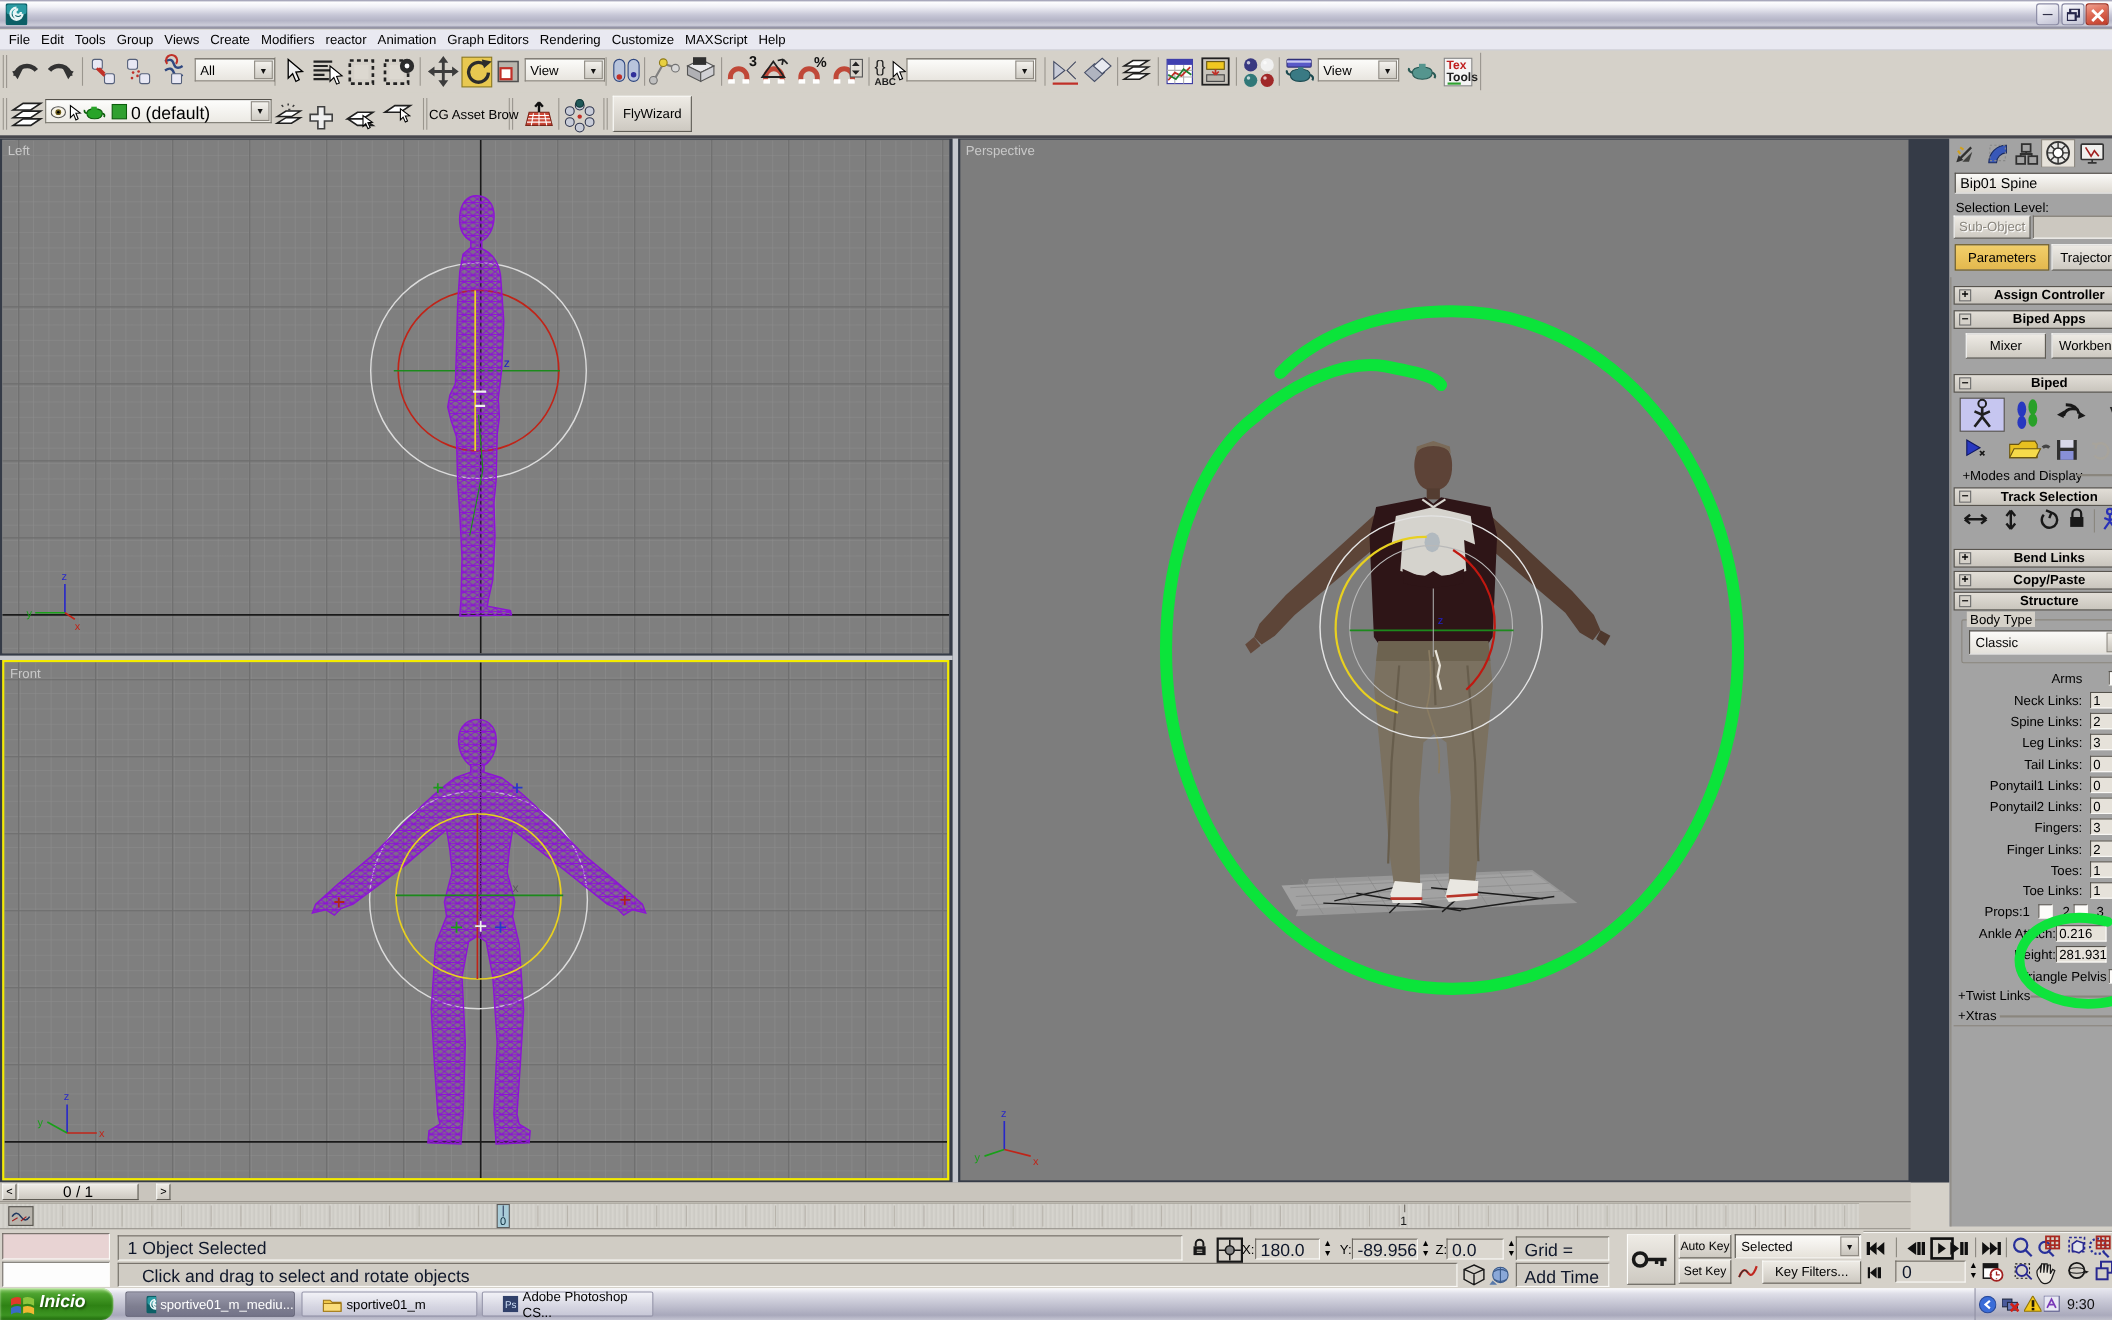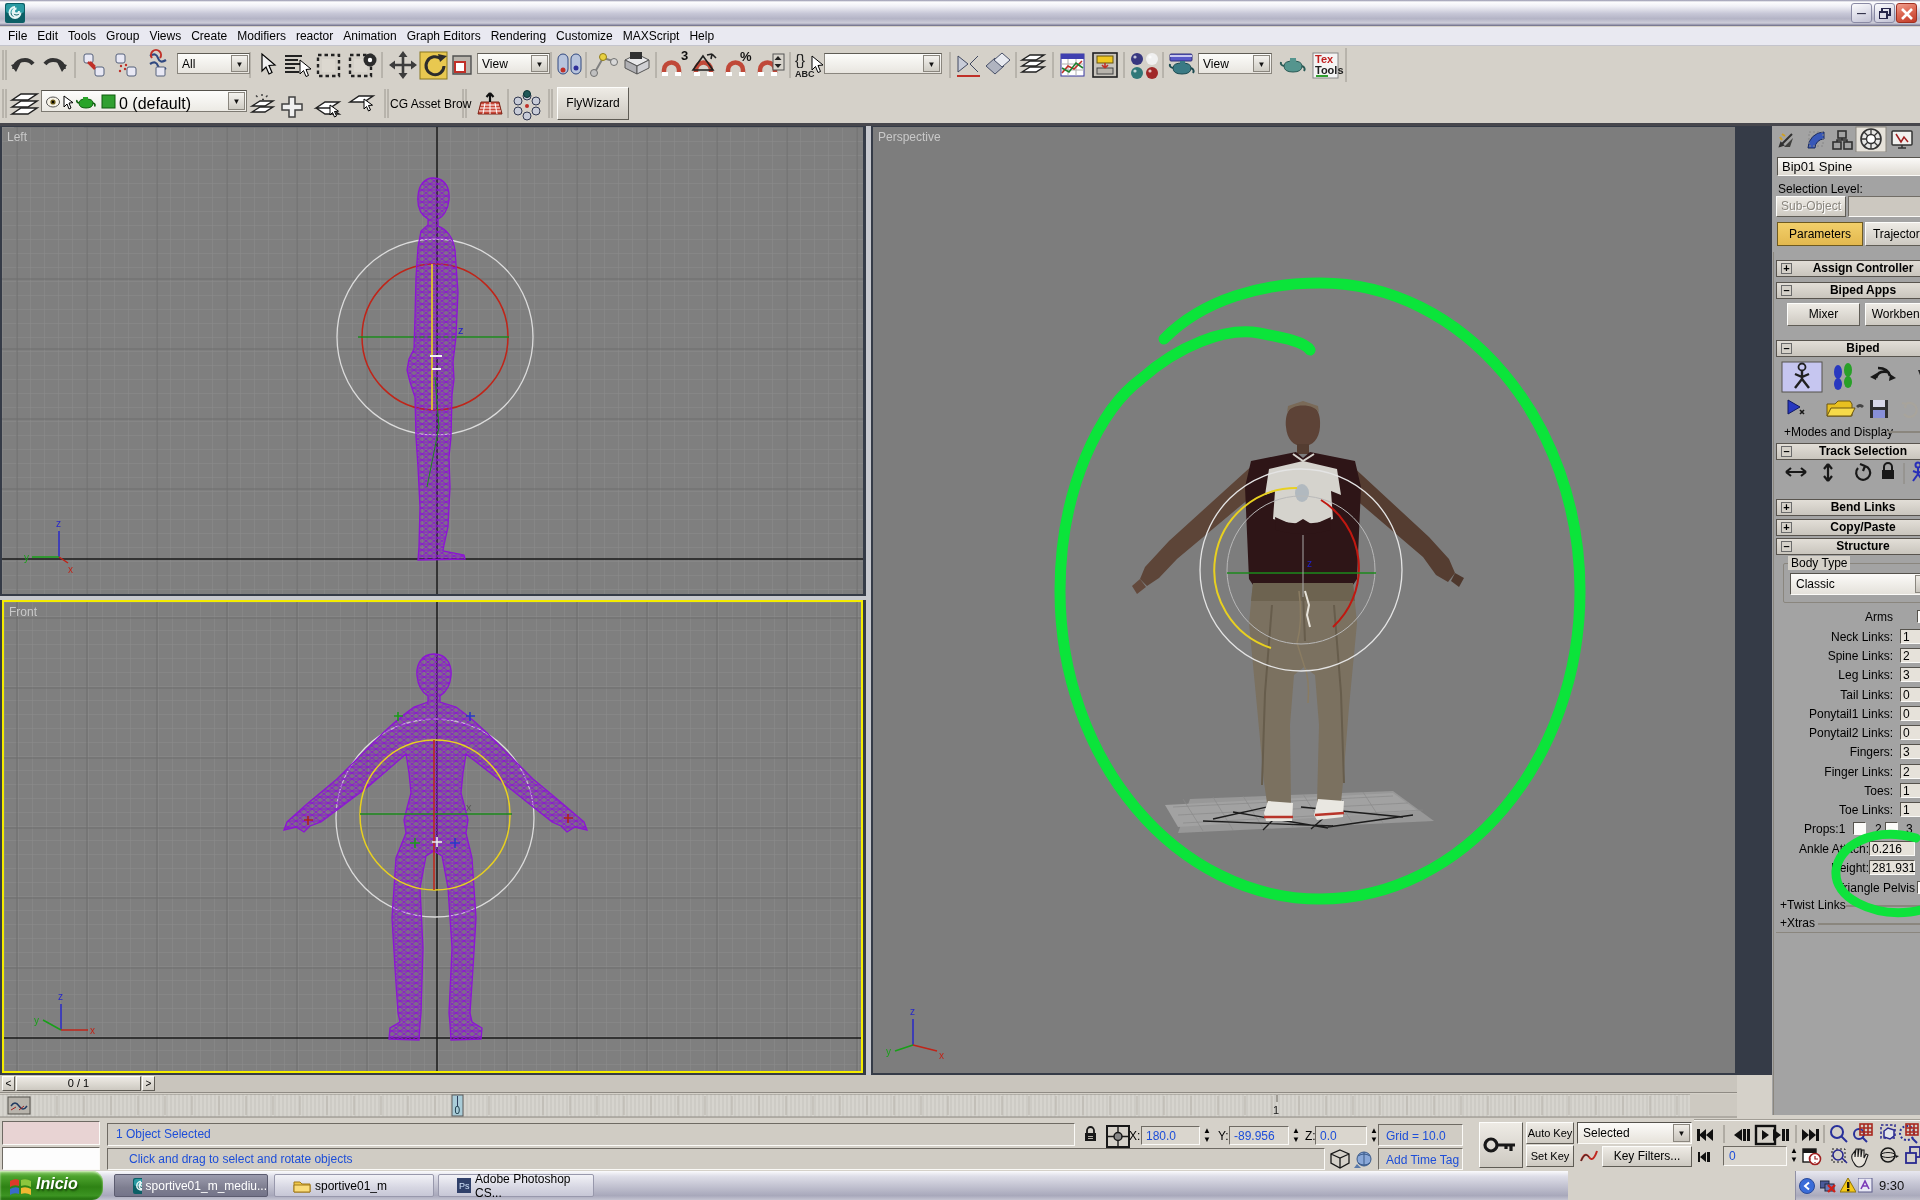--- a/index.html
+++ b/index.html
@@ -49,25 +49,25 @@
   background:linear-gradient(180deg,#efece6,#ccc8c0); border:1px solid #6e6a63; }
 .spinner div:after { content:""; position:absolute; left:3px; border-left:3px solid transparent; border-right:3px solid transparent; }
 .spinner .up:after { top:1px; border-bottom:4px solid #222; }
 .spinner .dn { top:8px; } .spinner .dn:after { top:1px; border-top:4px solid #222; }
 .checkbox { position:absolute; width:13px; height:13px; background:#fcfbf9; border:1px solid; border-color:#55524c #fbfaf7 #fbfaf7 #55524c; }
 .checkbox.checked:after { content:"✔"; position:absolute; left:1px; top:-2px; font-size:12px; font-weight:bold; color:#000; }
 
 #timeslider { left:0; top:1075px; width:1737px; height:18px; background:#c9c5bd; border-bottom:1px solid #8f8b84; }
 #trackbar { left:0; top:1094px; width:1737px; height:24px; background:#cdc9c1; }
 #statusbar { left:0; top:1118px; width:1920px; height:53px; background:#d5d1c9; }
-#taskbar { left:0; top:1171px; width:1568px; height:29px;
+#taskbar { left:0; top:1171px; width:1920px; height:29px;
   background:linear-gradient(180deg,#fbfbfd 0%,#dedee8 18%,#c0c0cf 55%,#a8a8bb 85%,#c4c4d2 100%); }
 .taskbtn { position:absolute; top:3px; height:23px; border-radius:2px; font-size:12px; color:#000;
   background:linear-gradient(180deg,#f2f2f7,#d6d6e2 60%,#c7c7d6); border:1px solid #9898ac; display:flex; align-items:center; padding-left:18px; }
-.field { position:absolute; background:#d0ccc4; border:1px solid; border-color:#6e6a63 #fbfaf7 #fbfaf7 #6e6a63; font-size:12px; color:#1d4ed8; }
+.field { position:absolute; background:#d0ccc4; border:1px solid; border-color:#6e6a63 #fbfaf7 #fbfaf7 #6e6a63; font-size:16px; color:#0f172a; }
 </style>
 </head>
 <body>
 <div id="titlebar" class="abs">
   <svg class="abs" style="left:5px;top:3px" width="20" height="20">
     <rect x="0" y="0" width="20" height="20" rx="2" fill="#0c5f66"></rect>
     <rect x="1" y="1" width="18" height="9" rx="2" fill="#2a9aa2"></rect>
     <path d="M10 4 a5.5 5.5 0 1 0 5.5 5.5 a4 4 0 1 1 -4 -4 a2.5 2.5 0 1 0 2.5 2.5" fill="none" stroke="#e8f6f6" stroke-width="2"></path>
   </svg>
   <div class="winbtn abs" style="left:1851px">–</div>
@@ -776,21 +776,21 @@
   <div class="abs" style="left:74px;top:779px;width:96px;border-top:2px solid #8a867e"></div>
   <div class="abs" style="left:8px;top:790px;font-size:12px">+Xtras</div>
   <div class="abs" style="left:46px;top:797px;width:124px;border-top:2px solid #8a867e"></div>
   <div class="abs" style="left:4px;top:806px;width:174px;border-top:1px solid #8a867e"></div>
   <svg class="abs" style="left:0;top:690px;pointer-events:none" width="183" height="110">
     <path d="M144 22 C100 10 66 30 64 55 C62 82 100 100 138 96 C170 92 186 70 182 48 C178 30 160 18 150 22 L183 16" fill="none" stroke="#0ee33c" stroke-width="9" stroke-linecap="round"></path>
   </svg>
 </div>
 <div id="timeslider" class="abs">
   <div class="cbtn" style="left:2px;top:1px;width:13px;height:15px;line-height:13px;font-size:10px">&lt;</div>
-  <div class="cbtn" style="left:16px;top:1px;width:125px;height:15px;line-height:13px;font-size:11px">0 / 1</div>
+  <div class="cbtn" style="left:16px;top:1px;width:110px;height:15px;line-height:13px;font-size:14px">0 / 1</div>
   <div class="cbtn" style="left:142px;top:1px;width:13px;height:15px;line-height:13px;font-size:10px">&gt;</div>
 </div>
 <div id="trackbar" class="abs">
   <svg width="1737" height="24">
     <defs>
         <pattern id="tbs" width="4" height="24" patternUnits="userSpaceOnUse">
       <rect width="4" height="24" fill="#d6d4ce"></rect>
           <rect x="2" width="2" height="24" fill="#cdcbc5"></rect>
     </pattern>
       </defs>

